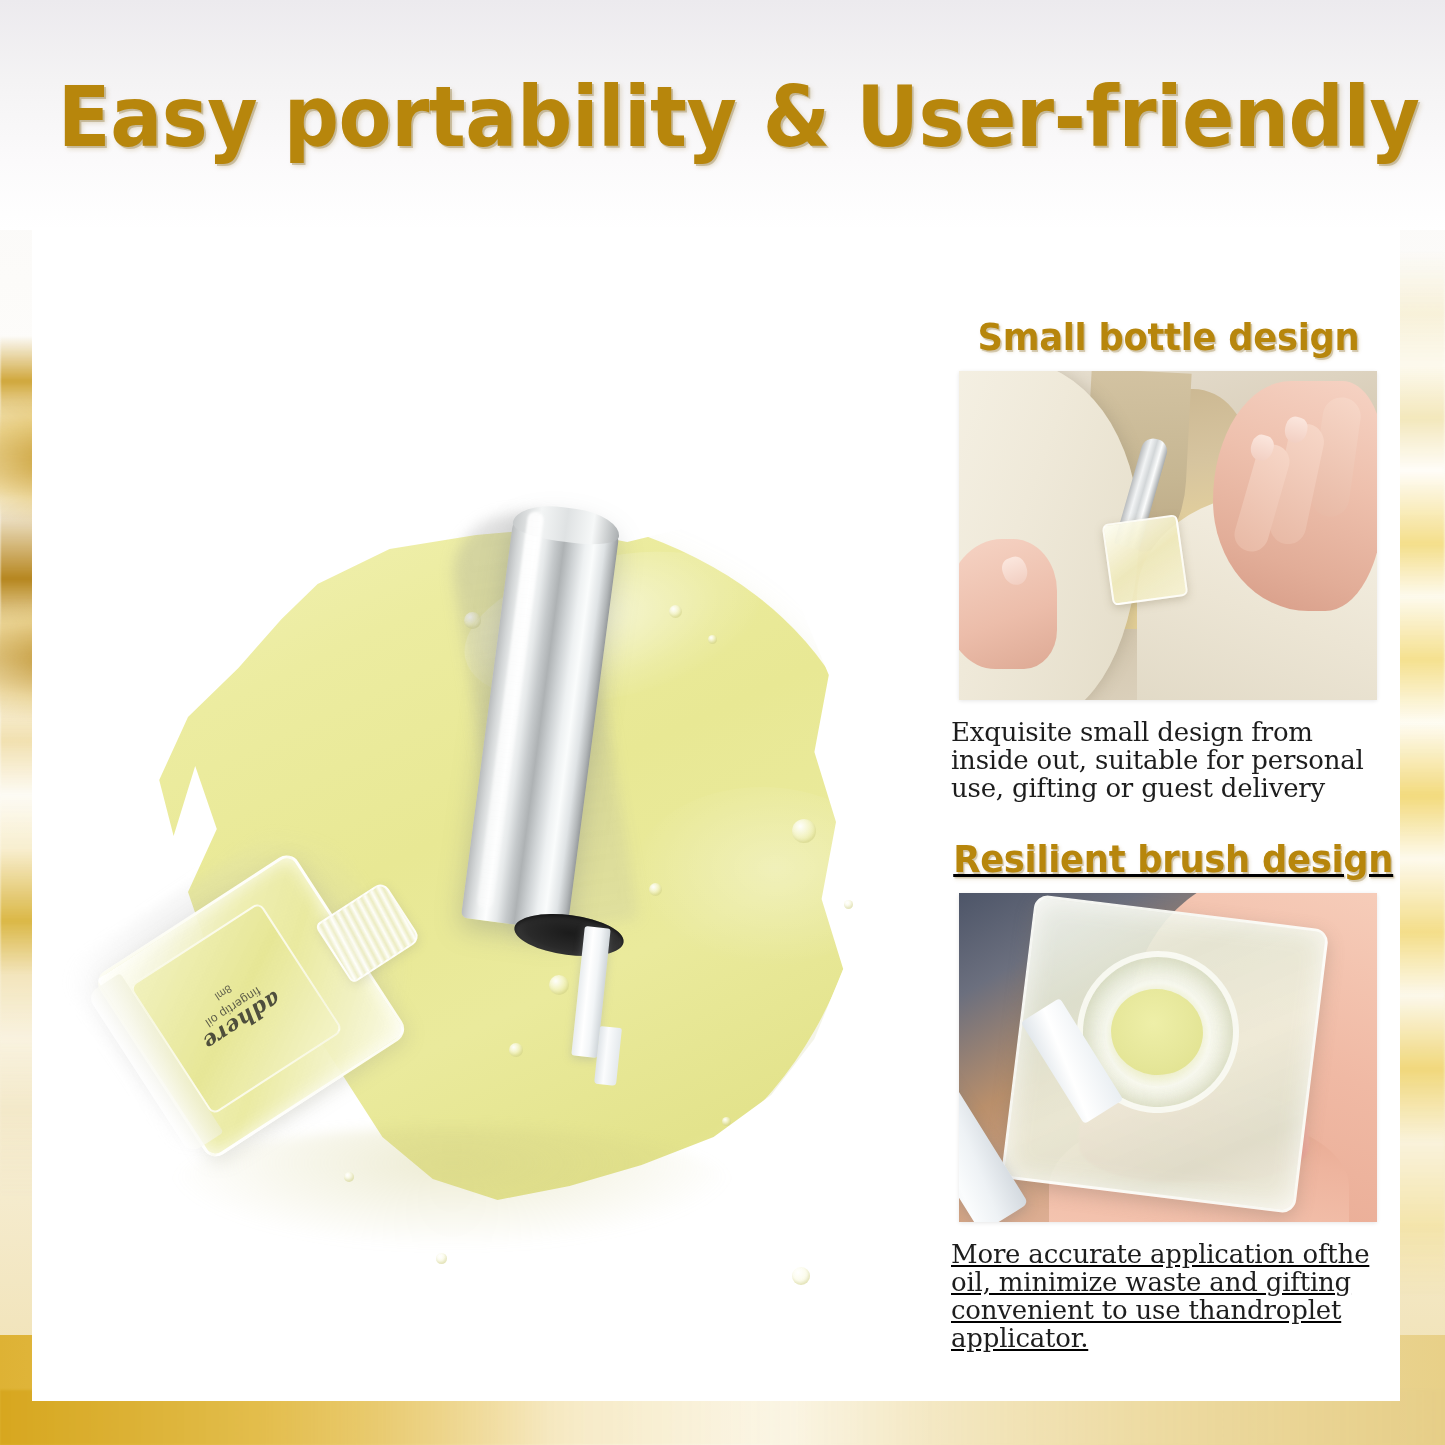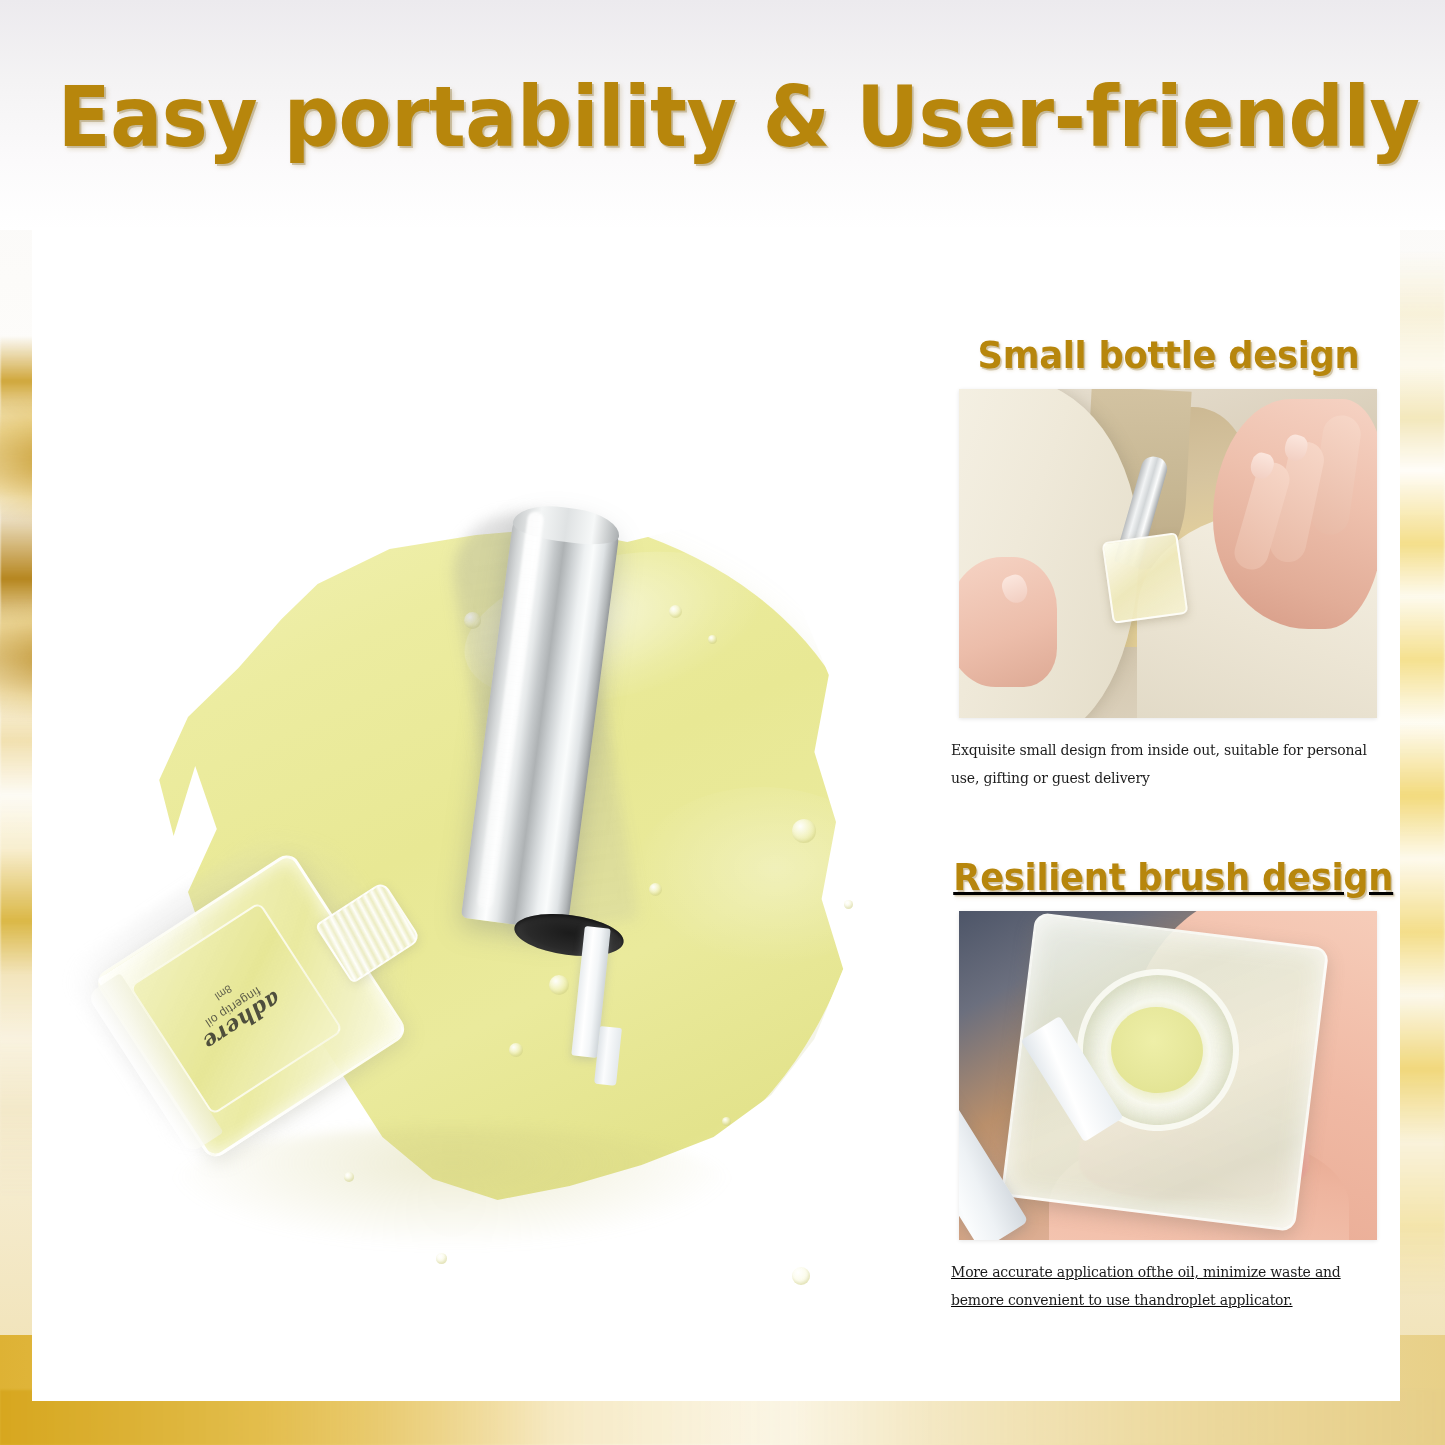--- a/index.html
+++ b/index.html
@@ -278,37 +278,37 @@
   }
   .brand-script{
     font-family:"DejaVu Serif", serif;
     font-style:italic;font-size:22px;font-weight:bold;letter-spacing:0.5px;
     color:#34342c;
   }
   .label-sub{font-size:12px;letter-spacing:0.4px;color:#44443a;}
   .label-vol{font-size:11px;color:#4a4a40;}
 
   
-  .right-col{position:absolute;left:905px;top:18px;width:463px;height:1174px;}
+  .right-col{position:absolute;left:905px;top:0;width:463px;height:1174px;}
 
   .feat-title{
     font-family:"DejaVu Sans", sans-serif;
     font-weight:bold;
     color:#b7860c;
     font-size:38px;
     line-height:44px;
     letter-spacing:-0.3px;
     text-align:center;
     transform:scaleX(0.93);
     text-shadow:1.5px 1.5px 0 rgba(120,88,10,0.25), 2px 2px 4px rgba(150,112,22,0.2);
     white-space:nowrap;
   }
   .feat-caption{
     font-family:"DejaVu Serif", serif;
-    font-size:14px;
+    font-size:26px;
     line-height:28px;
     color:#1d1d1d;
     letter-spacing:-0.2px;
   }
 
   .photo{
     position:relative;width:418px;height:329px;overflow:hidden;
     background:#ddd;
     box-shadow:0 1px 4px rgba(0,0,0,0.10);
   }
@@ -527,18 +527,18 @@
           <div class="p2-skin"></div>
           <div class="p2-skin2"></div>
           <div class="p2-pink"></div>
           <div class="p2-bottle"></div>
           <div class="p2-opening"></div>
           <div class="p2-oil"></div>
           <div class="p2-brush"></div>
           <div class="p2-brush2"></div>
         </div>
 
-        <div class="feat-caption" style="margin:18px 14px 0 14px;">More accurate application ofthe oil, minimize waste and bemore convenient to use thandroplet applicator.</div>
+        <div class="feat-caption" style="margin:18px 14px 0 14px;">More accurate application ofthe oil, minimize waste and gifting convenient to use thandroplet applicator.</div>
       </div>
 
     </div>
   </div>
 </div>
 
 </body></html>

